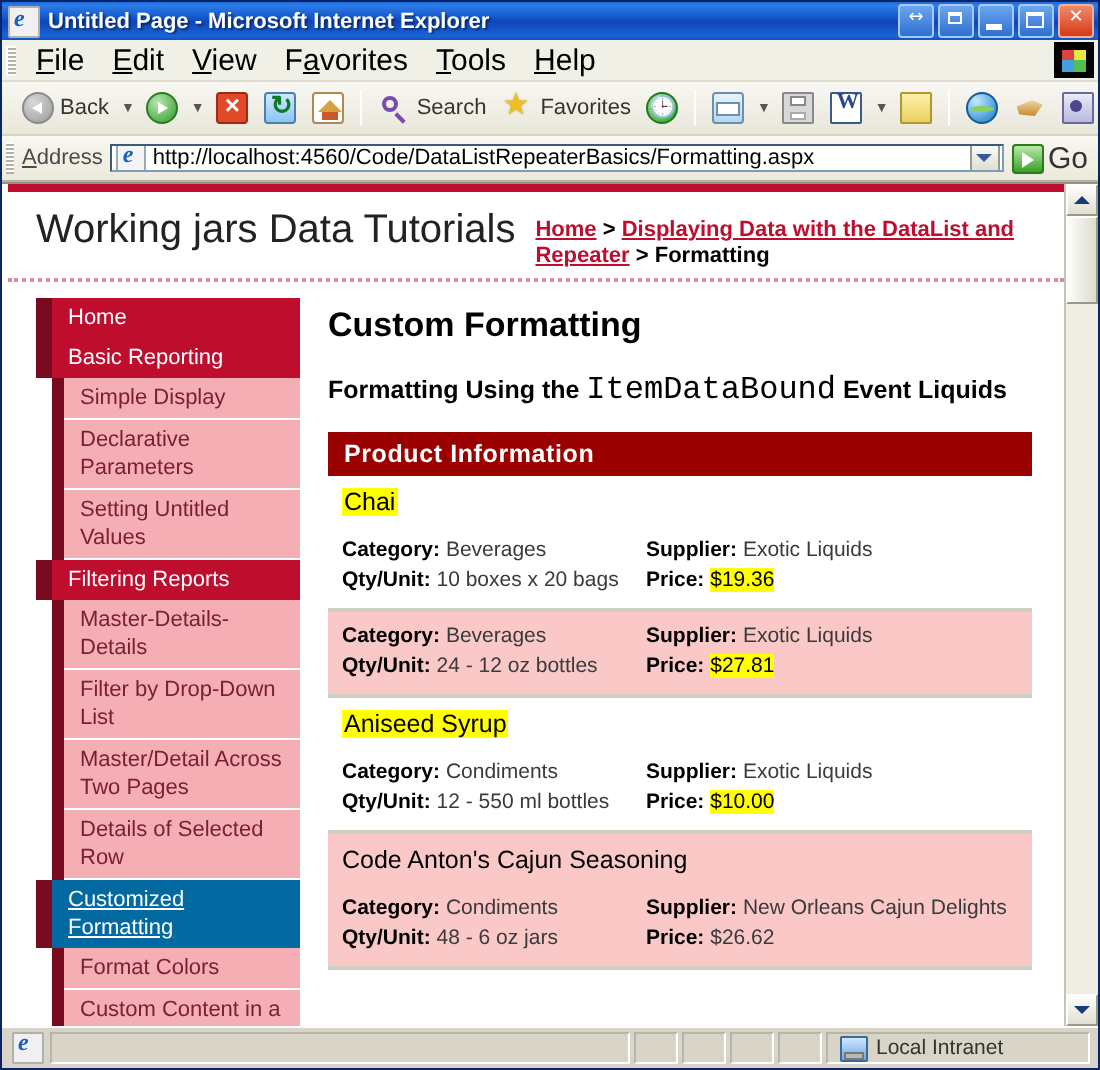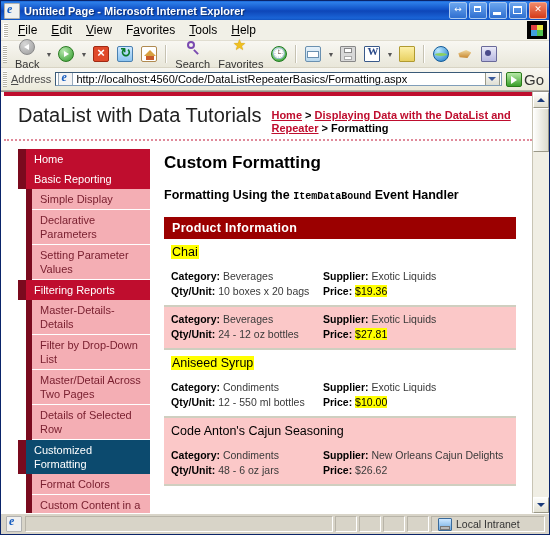--- a/index.html
+++ b/index.html
@@ -105,21 +105,21 @@
     flex: none;
     position: relative;
   }
   .menubar .grip {
     width: 4px; height: 15px; margin: 0 3px 0 2px;
     background: repeating-linear-gradient(to bottom,#fff 0 1px,#b5b2a5 1px 2px);
     border-left: 1px solid #fff;
   }
   .menu-item {
     padding: 2px 7px;
-    font-size: 12px;
+    font-size: 15px;
     color: #000;
     cursor: default;
   }
   .menu-item u { text-decoration: underline; }
   .menu-logo {
     position: absolute;
     right: 2px; top: 1px;
     width: 20px; height: 18px;
     background: #000;
     display: flex; align-items: center; justify-content: center;
@@ -149,21 +149,21 @@
     border-bottom: 1px solid #d8d4c4;
     flex: none;
     padding-left: 2px;
   }
   .tb-grip {
     width: 4px; height: 18px; margin-right: 4px;
     background: repeating-linear-gradient(to bottom,#fff 0 1px,#b5b2a5 1px 2px);
   }
   .tb-btn {
     display: flex; align-items: center; gap: 3px;
-    padding: 2px 4px; cursor: default; white-space: nowrap; flex-direction: column;
+    padding: 2px 4px; cursor: default; white-space: nowrap;
   }
   .tb-btn .lbl { font-size: 11px; color: #333; }
   .tb-sep { width: 1px; height: 18px; background: #c6c2b2; margin: 0 4px; border-right: 1px solid #fff; }
   .tb-caret { font-size: 7px; color: #555; margin: 0 2px; }
   .ico { width: 16px; height: 16px; position: relative; display: inline-block; flex: none; }
 
   .ico-back, .ico-fwd {
     border-radius: 50%;
     background: radial-gradient(circle at 35% 30%, #d8d8d8, #9a9a9a);
     border: 1px solid #8a8a8a;
@@ -406,21 +406,21 @@
     border-bottom: 1px solid #fff;
     cursor: default;
   }
   .nav-item::before {
     content: "";
     position: absolute;
     left: -6px; top: 0; bottom: -1px;
     width: 6px;
     background: #7a0a1e;
   }
-  .nav-section.active { background: #0c4a6e; }
+  .nav-section.active { background: #0369a1; text-decoration: underline; }
 
   
   .content {
     flex: 1;
     padding: 8px 16px 0 14px;
     box-sizing: border-box;
     min-width: 0;
   }
   h1.page-title {
     font-size: 17px;
@@ -431,22 +431,22 @@
   }
   h2.sub-title {
     font-size: 12.5px;
     font-weight: bold;
     margin: 0 0 12px 0;
     color: #000;
     line-height: 17px;
   }
   h2.sub-title code {
     font-family: "Liberation Mono", monospace;
-    font-size: 10px;
-    font-weight: bold;
+    font-size: 16px;
+    font-weight: normal;
     letter-spacing: 0px;
   }
   .dl-header {
     background: #9b0000;
     color: #fff;
     font-size: 12.5px;
     font-weight: bold;
     padding: 4px 8px;
     letter-spacing: 0.3px;
   }
@@ -544,21 +544,21 @@
   .sb-pane {
     height: 16px;
     border: 1px solid #b8b4a8;
     border-right-color: #fff; border-bottom-color: #fff;
     box-sizing: border-box;
     flex: 1;
     margin-right: 2px;
   }
   .sb-small { width: 22px; flex: none; }
   .sb-zone {
-    width: 114px; flex: none;
+    width: 132px; flex: none;
     display: flex; align-items: center; gap: 4px;
     padding-left: 6px;
   }
   .zone-ico {
     width: 14px; height: 13px; flex: none; position: relative;
     background: linear-gradient(to bottom,#cfe8ff,#6aa8e0);
     border: 1px solid #3a6a9a; border-radius: 1px; box-sizing: border-box;
   }
   .zone-ico::after {
     content: ""; position: absolute; left: 1px; bottom: 0px; width: 10px; height: 4px;
@@ -687,48 +687,48 @@
       <span class="go-lbl">Go</span>
     </div>
   </div>
 
   <div class="viewport">
     <div class="page">
 
       <div class="site-topbar"></div>
 
       <div class="site-header">
-        <div class="site-title">DataList with Data Tutorials</div>
+        <div class="site-title">Working jars Data Tutorials</div>
         <div class="breadcrumb">
           <a href="#">Home</a><span class="sep"> &gt; </span><a href="#">Displaying Data with the DataList and Repeater</a><span class="sep"> &gt; </span><span>Formatting</span>
         </div>
       </div>
 
       <div class="body-cols">
 
         <div class="sidebar">
           <div class="nav-section"><span>Home</span></div>
           <div class="nav-section"><span>Basic Reporting</span></div>
           <div class="nav-item"><span>Simple Display</span></div>
           <div class="nav-item"><span>Declarative Parameters</span></div>
-          <div class="nav-item"><span>Setting Parameter Values</span></div>
+          <div class="nav-item"><span>Setting Untitled Values</span></div>
           <div class="nav-section"><span>Filtering Reports</span></div>
           <div class="nav-item"><span>Master-Details-Details</span></div>
           <div class="nav-item"><span>Filter by Drop-Down List</span></div>
           <div class="nav-item"><span>Master/Detail Across Two Pages</span></div>
           <div class="nav-item"><span>Details of Selected Row</span></div>
           <div class="nav-section active"><span>Customized Formatting</span></div>
           <div class="nav-item"><span>Format Colors</span></div>
           <div class="nav-item"><span>Custom Content in a GridView</span></div>
 
         </div>
 
         <div class="content">
           <h1 class="page-title">Custom Formatting</h1>
-          <h2 class="sub-title"><span>Formatting Using the </span><code>ItemDataBound</code><span> Event Handler</span></h2>
+          <h2 class="sub-title"><span>Formatting Using the </span><code>ItemDataBound</code><span> Event Liquids</span></h2>
 
           <div class="dl-header">Product Information</div>
 
           <div class="product">
             <span class="pname"><span class="hl">Chai</span></span>
             <div class="prow">
               <div class="f1"><span class="lbl">Category:</span> <span class="val">Beverages</span></div>
               <div class="f2"><span class="lbl">Supplier:</span> <span class="val">Exotic Liquids</span></div>
             </div>
             <div class="prow">

